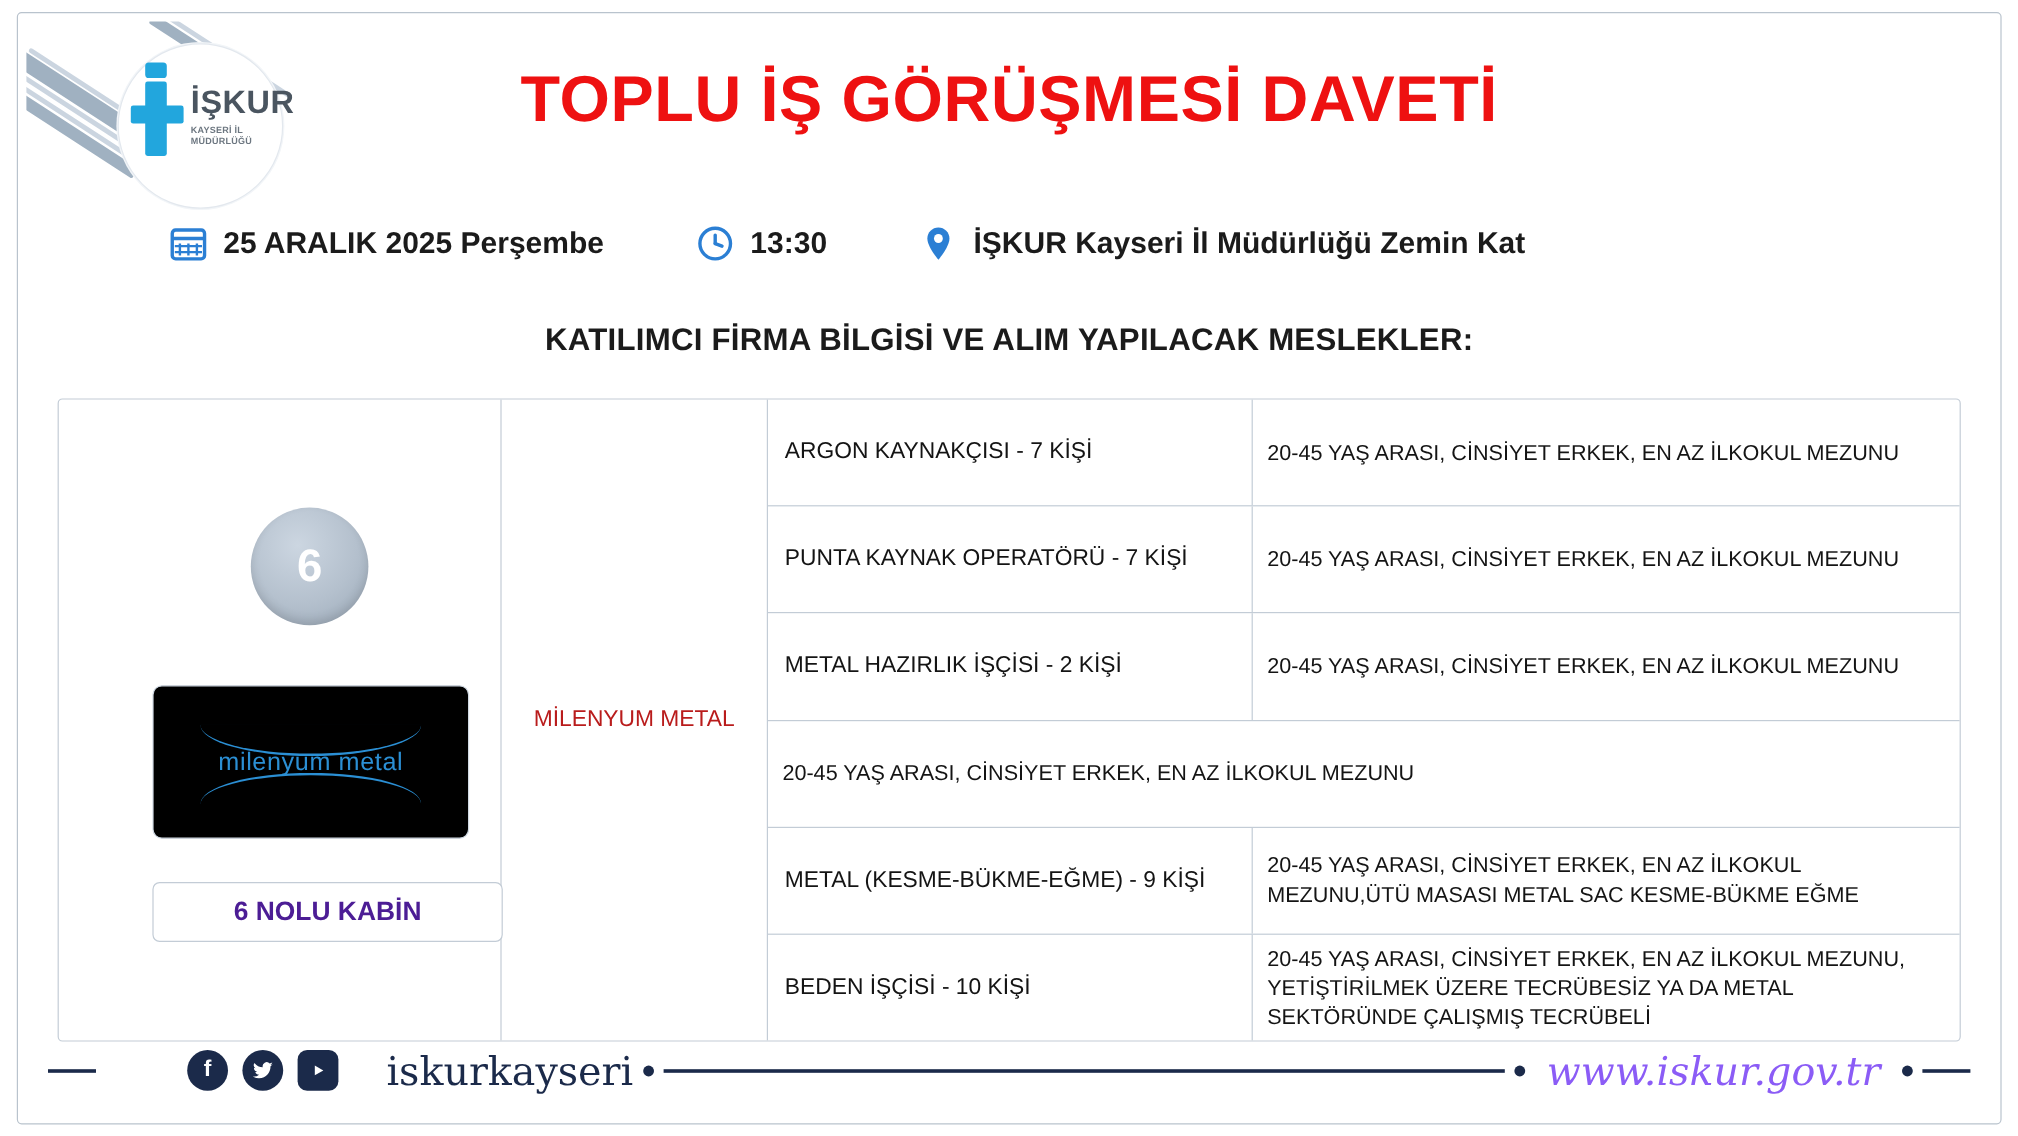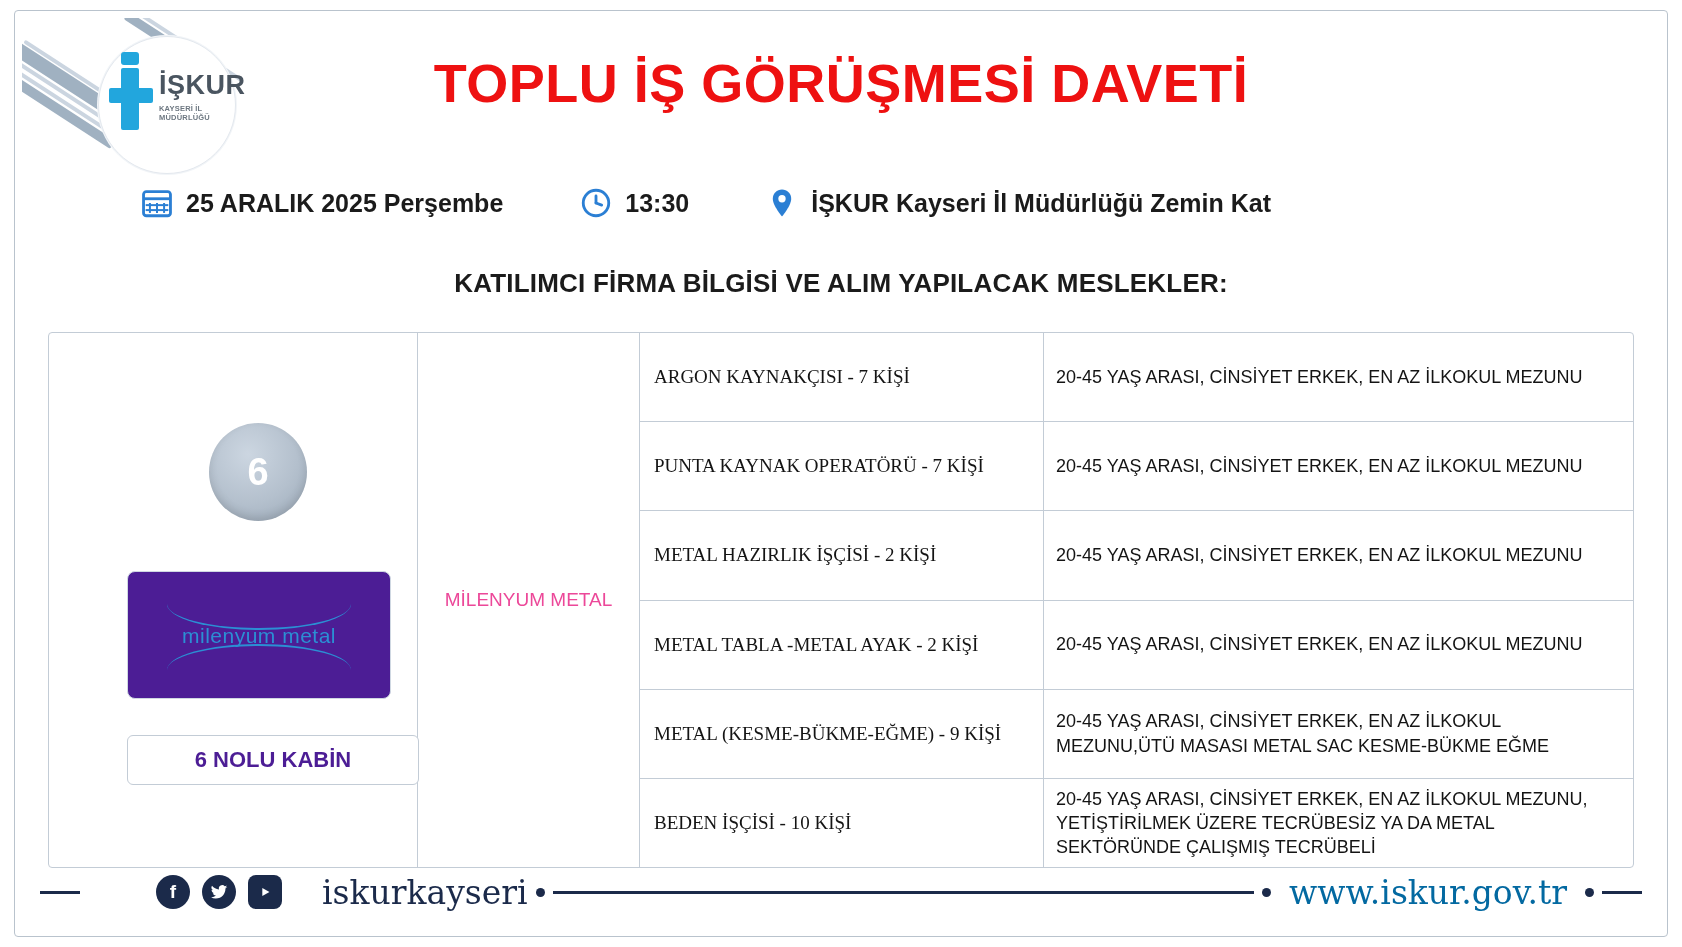--- a/index.html
+++ b/index.html
@@ -210,21 +210,21 @@
   }
 
   .firm-logo-box {
     position: absolute;
     left: 78px;
     top: 238px;
     width: 262px;
     height: 126px;
     border: 1px solid #cfd8e2;
     border-radius: 8px;
-    background: #4c1d95;
+    background: #000000;
     display: flex;
     align-items: center;
     justify-content: center;
   }
   .firm-logo {
     position: relative;
     width: 200px;
     height: 74px;
   }
   .firm-logo .arc-top {
@@ -279,21 +279,21 @@
     display: flex;
     border-left: 1px solid #c3ccd6;
   }
   .company-cell {
     flex: 0 0 222px;
     border-right: 1px solid #c3ccd6;
     display: flex;
     align-items: center;
     justify-content: center;
     font-size: 19px;
-    color: #ec4899;
+    color: #b91c1c;
     text-align: center;
     padding: 0 6px;
     box-sizing: border-box;
   }
   .rows {
     flex: 1;
     display: flex;
     flex-direction: column;
   }
   .row {
@@ -307,21 +307,20 @@
   }
   .row .job {
     flex: 0 0 404px;
     border-right: 1px solid #c3ccd6;
     display: flex;
     align-items: center;
     padding: 0 14px;
     box-sizing: border-box;
     font-size: 19px;
     color: #141414;
-    font-family: Liberation Serif, serif;
   }
   .row .req {
     flex: 1;
     display: flex;
     align-items: center;
     padding: 0 12px;
     box-sizing: border-box;
     font-size: 18px;
     color: #141414;
     line-height: 1.35;
@@ -370,22 +369,23 @@
     margin: 0 8px;
     flex: 0 0 auto;
   }
   .dash {
     flex: 1;
     height: 3px;
     background: #1b2a4a;
   }
   .website {
     font-size: 33px;
-    color: #0369a1;
+    color: #8b5cf6;
     font-family: "DejaVu Serif", serif;
+    font-style: italic;
     margin: 0 10px;
     white-space: nowrap;
   }
   .foot-left-line {
     width: 40px;
     height: 3px;
     background: #1b2a4a;
   }
 </style>
 </head>
@@ -484,21 +484,20 @@
         </div>
         <div class="row">
           <div class="job">PUNTA KAYNAK OPERATÖRÜ - 7 KİŞİ</div>
           <div class="req">20-45 YAŞ ARASI, CİNSİYET ERKEK, EN AZ İLKOKUL MEZUNU</div>
         </div>
         <div class="row">
           <div class="job">METAL HAZIRLIK İŞÇİSİ - 2 KİŞİ</div>
           <div class="req">20-45 YAŞ ARASI, CİNSİYET ERKEK, EN AZ İLKOKUL MEZUNU</div>
         </div>
         <div class="row">
-          <div class="job">METAL TABLA -METAL AYAK - 2 KİŞİ</div>
           <div class="req">20-45 YAŞ ARASI, CİNSİYET ERKEK, EN AZ İLKOKUL MEZUNU</div>
         </div>
         <div class="row">
           <div class="job">METAL (KESME-BÜKME-EĞME) - 9 KİŞİ</div>
           <div class="req">20-45 YAŞ ARASI, CİNSİYET ERKEK, EN AZ İLKOKUL MEZUNU,ÜTÜ MASASI METAL SAC KESME-BÜKME EĞME</div>
         </div>
         <div class="row">
           <div class="job">BEDEN İŞÇİSİ - 10 KİŞİ</div>
           <div class="req">20-45 YAŞ ARASI, CİNSİYET ERKEK, EN AZ İLKOKUL MEZUNU,  YETİŞTİRİLMEK ÜZERE TECRÜBESİZ YA DA METAL SEKTÖRÜNDE ÇALIŞMIŞ TECRÜBELİ</div>
         </div>

